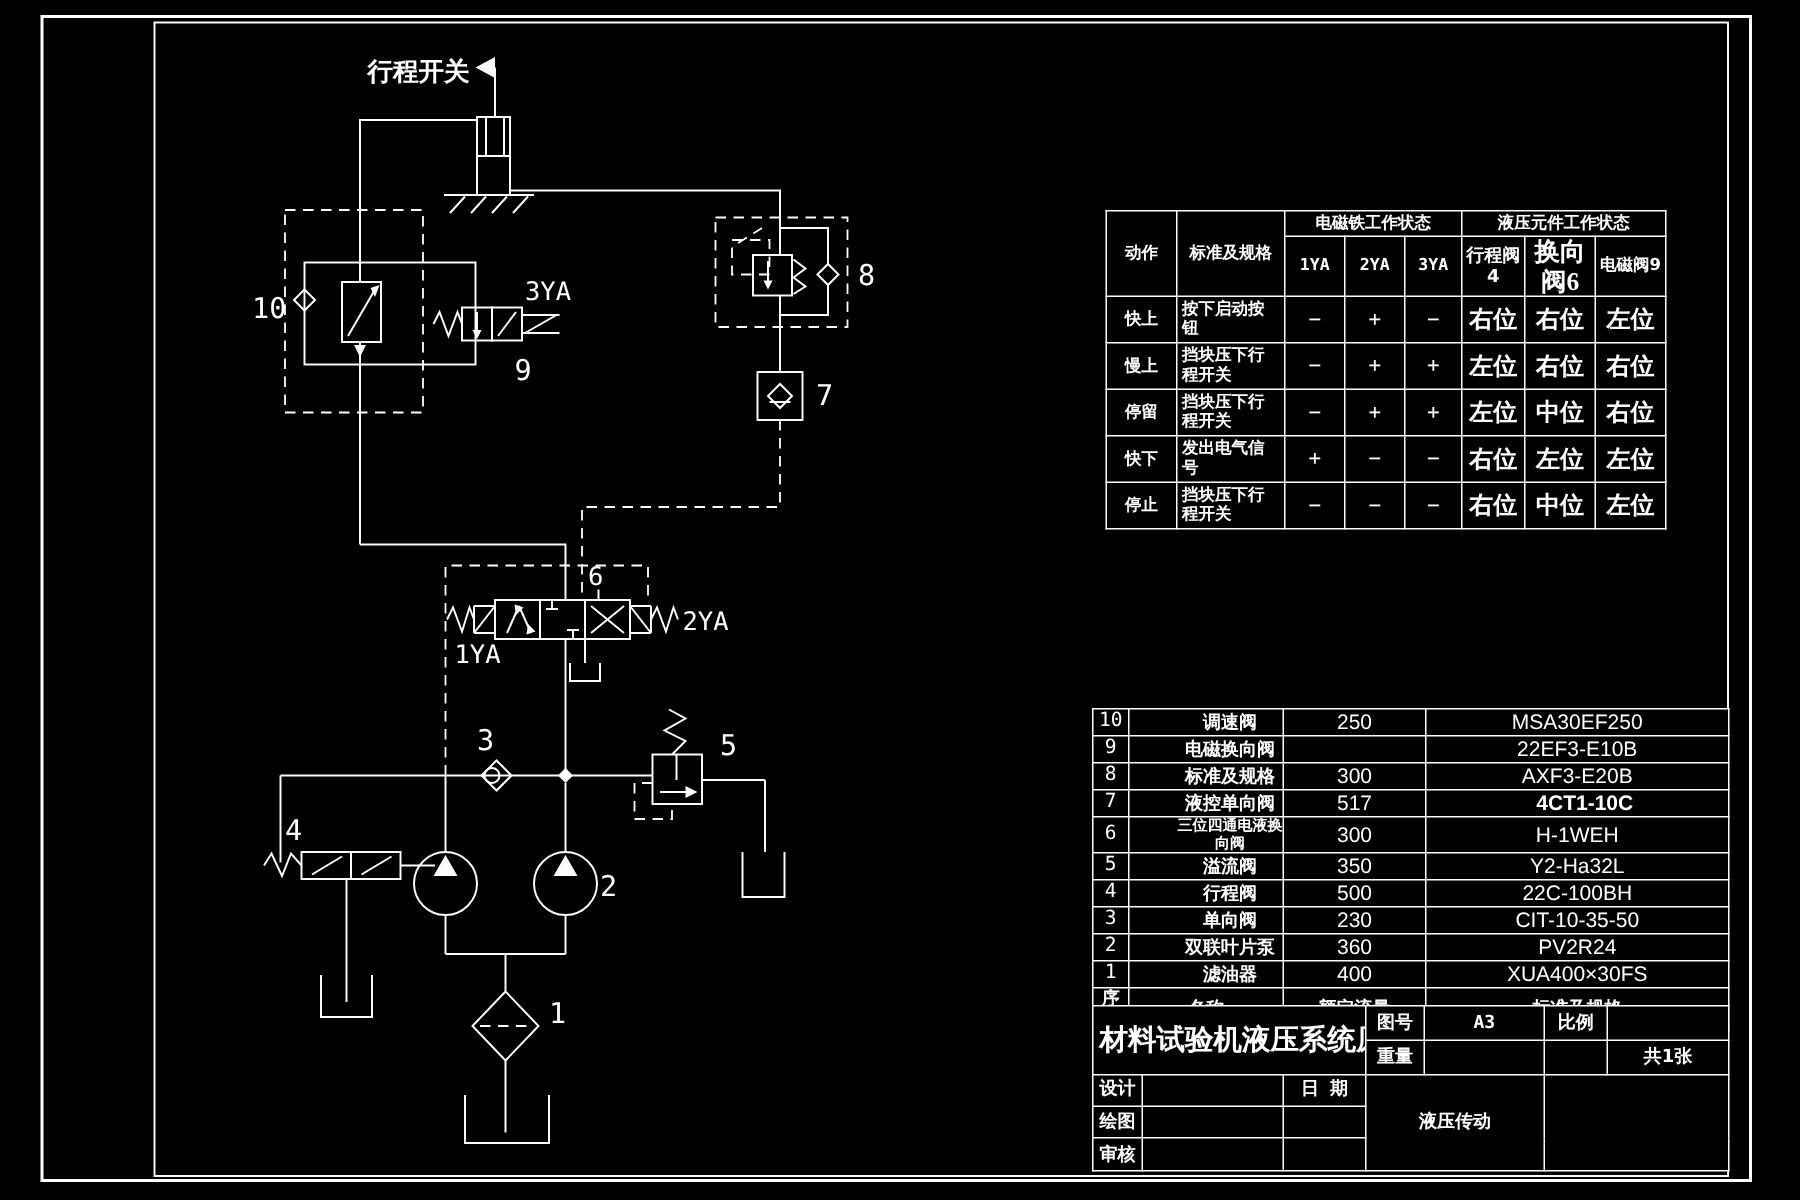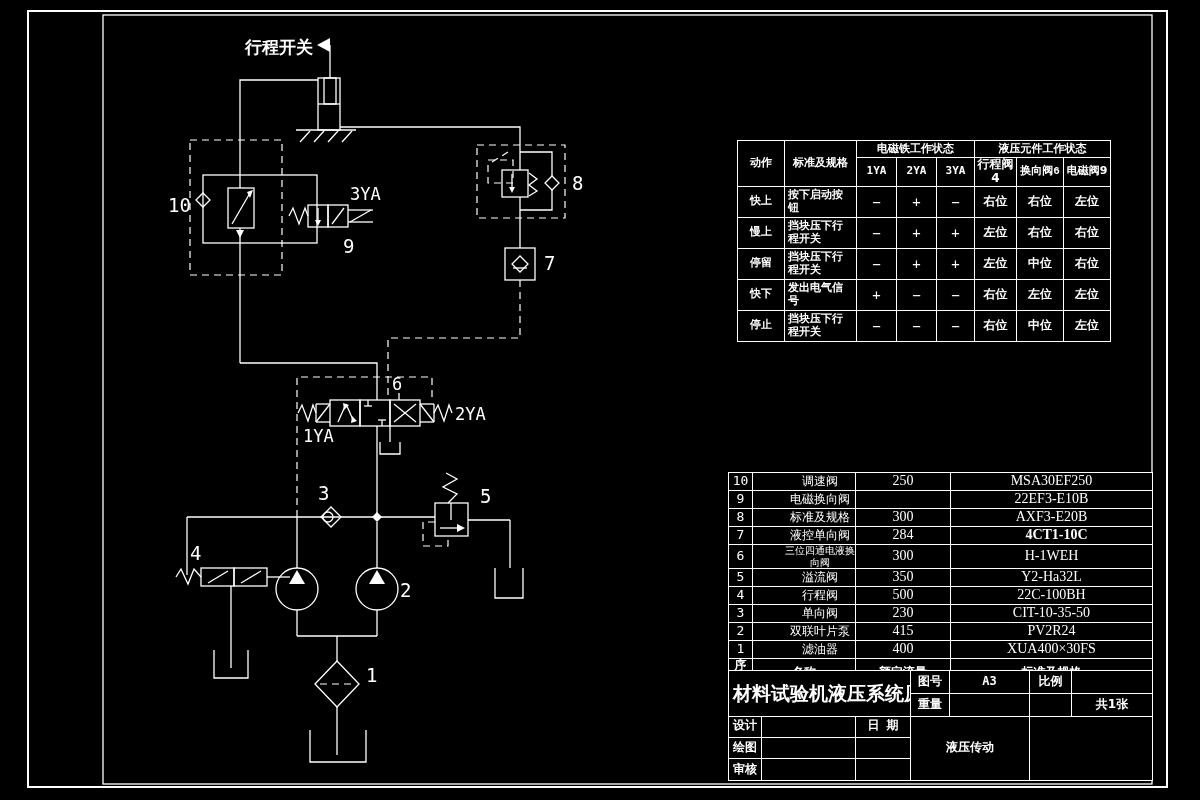--- a/index.html
+++ b/index.html
@@ -16,27 +16,27 @@
   table{border-collapse:collapse;table-layout:fixed;background:#000;}
   td,th{border:1px solid #fff;color:#fff;overflow:hidden;padding:0;line-height:1.15;}
   
   #action-table{position:absolute;left:737px;top:140px;width:373px;padding-left:48px;}
   #action-table td,#action-table th{font-size:11px;text-align:center;vertical-align:middle;font-weight:bold;}
   #action-table .hdr{height:17px;}
   #action-table .sub{height:17px;font-family:"DejaVu Sans Mono",monospace;font-size:13px;font-weight:normal;}
   #action-table .row{height:31px;}
   #action-table .sig{text-align:left;padding:0 3px;font-weight:bold;margin-top:27px;}
   #action-table .pm{font-family:"DejaVu Sans Mono",monospace;font-size:14px;font-weight:normal;}
-  #action-table .pos{font-size:12px;text-align:center;}
+  #action-table .pos{font-size:16px;text-align:center;}
   
   #parts-table{position:absolute;left:728px;top:472px;width:424px;}
   #parts-table td{height:17px;text-align:center;vertical-align:middle;}
   #parts-table .no{font-family:"DejaVu Sans Mono",monospace;font-size:13px;}
-  #parts-table .nm{font-size:12px;font-weight:normal;padding-left:32px;}
-  #parts-table .fl,#parts-table .sp{font-family:Liberation Serif, serif;font-size:14px;}
+  #parts-table .nm{font-size:12px;font-weight:bold;padding-left:32px;}
+  #parts-table .fl,#parts-table .sp{font-family:Liberation Sans, sans-serif;font-size:14px;}
   #parts-table tr:nth-child(4) .sp{font-weight:bold;padding-left:10px;}
   #parts-table .hd{font-size:12px;font-weight:bold;}
   
   #title-block{position:absolute;left:728px;top:670px;width:424px;}
   #title-block td{text-align:center;vertical-align:middle;font-size:12px;font-weight:bold;}
   #title-block .r1{height:23px;} #title-block .r2{height:23px;}
   #title-block .r3{height:21px;font-family:Liberation Mono, monospace;} #title-block .r4{height:21px;} #title-block .r5{height:22px;}
   .big-title{position:relative;z-index:3;width:230px;white-space:nowrap;overflow:visible;
              font-size:19px;font-weight:bold;text-align:left;padding-left:4px;}
   .subject{font-size:19px;font-weight:bold;}
@@ -234,21 +234,21 @@
     <td rowspan="2">动作</td>
     <td rowspan="2">标准及规格</td>
     <td colspan="3">电磁铁工作状态</td>
     <td colspan="3">液压元件工作状态</td>
   </tr>
   <tr class="sub">
     <td>1YA</td>
     <td>2YA</td>
     <td>3YA</td>
     <td style="font-family:'DejaVu Sans',sans-serif;font-size:12px;font-weight:bold;">行程阀4</td>
-    <td style="font-family:Liberation Mono, monospace;font-size:11px;font-weight:bold;">换向阀6</td>
+    <td style="font-family:Liberation Serif, serif;font-size:17px;font-weight:bold;">换向阀6</td>
     <td style="font-family:'DejaVu Sans',sans-serif;font-size:11px;font-weight:bold;">电磁阀9</td>
   </tr>
   <tr class="row">
     <td>快上</td>
     <td class="sig">按下启动按钮</td>
     <td class="pm">−</td>
     <td class="pm">+</td>
     <td class="pm">−</td>
     <td class="pos">右位</td>
     <td class="pos">右位</td>
@@ -319,21 +319,21 @@
         </tr>
   <tr>
           <td class="no">8</td>
           <td class="nm">标准及规格</td>
           <td class="fl">300</td>
           <td class="sp">AXF3-E20B</td>
         </tr>
   <tr>
           <td class="no">7</td>
           <td class="nm">液控单向阀</td>
-          <td class="fl">284</td>
+          <td class="fl">517</td>
           <td class="sp">4CT1-10C</td>
         </tr>
   <tr>
           <td class="no">6</td>
           <td class="nm" style="font-size:10px;">三位四通电液换向阀</td>
           <td class="fl">300</td>
           <td class="sp">H-1WEH</td>
         </tr>
   <tr>
           <td class="no">5</td>
@@ -349,21 +349,21 @@
         </tr>
   <tr>
           <td class="no">3</td>
           <td class="nm">单向阀</td>
           <td class="fl">230</td>
           <td class="sp">CIT-10-35-50</td>
         </tr>
   <tr>
           <td class="no">2</td>
           <td class="nm">双联叶片泵</td>
-          <td class="fl">415</td>
+          <td class="fl">360</td>
           <td class="sp">PV2R24</td>
         </tr>
   <tr>
           <td class="no">1</td>
           <td class="nm">滤油器</td>
           <td class="fl">400</td>
           <td class="sp">XUA400×30FS</td>
         </tr>
   <tr>
           <td class="hd">序号</td>

